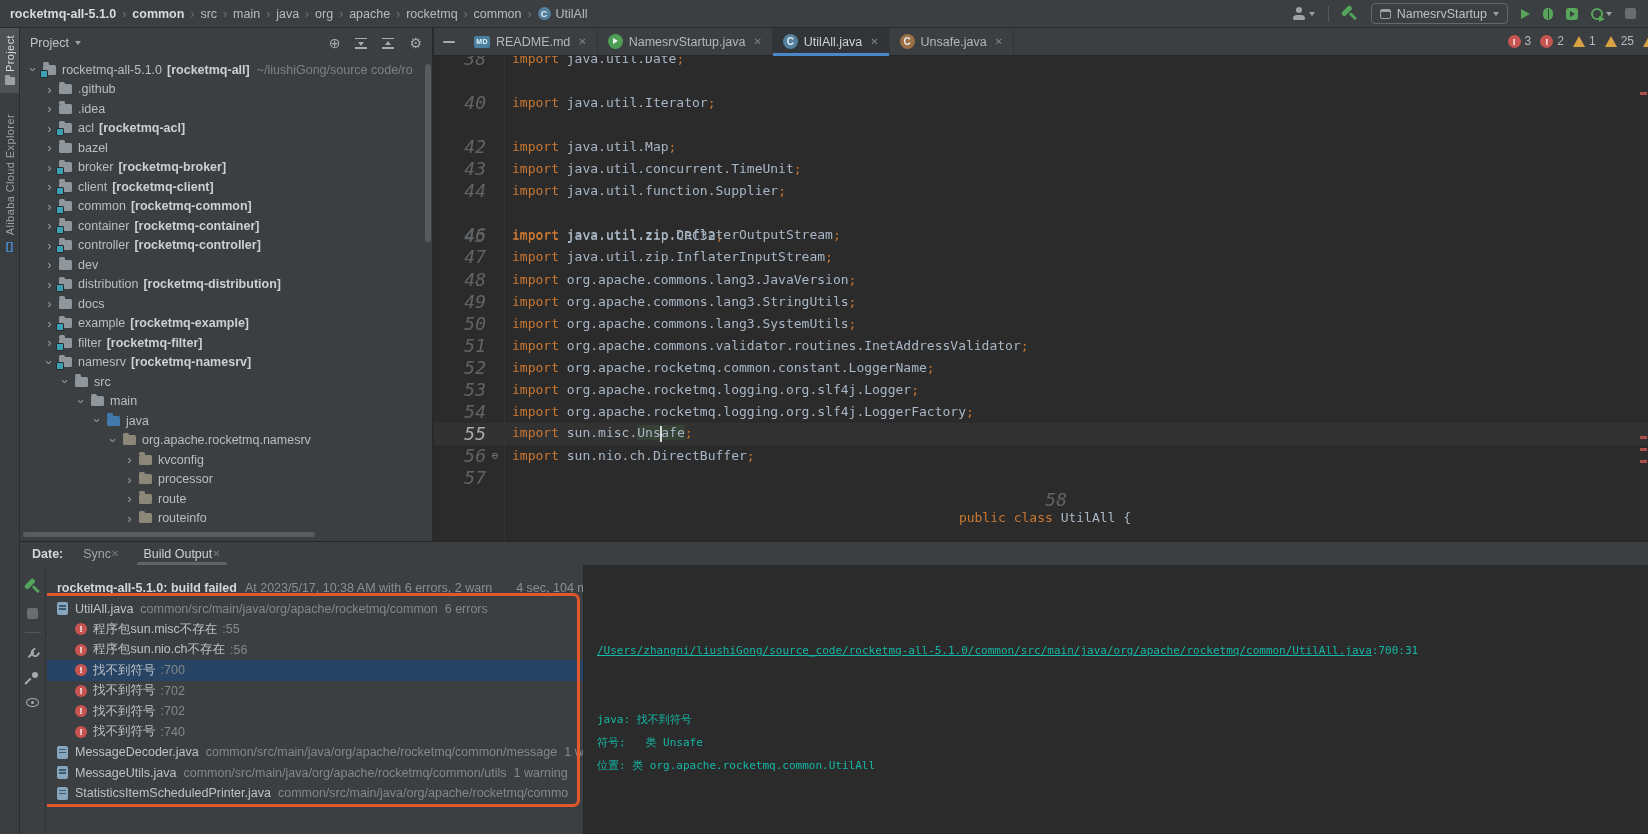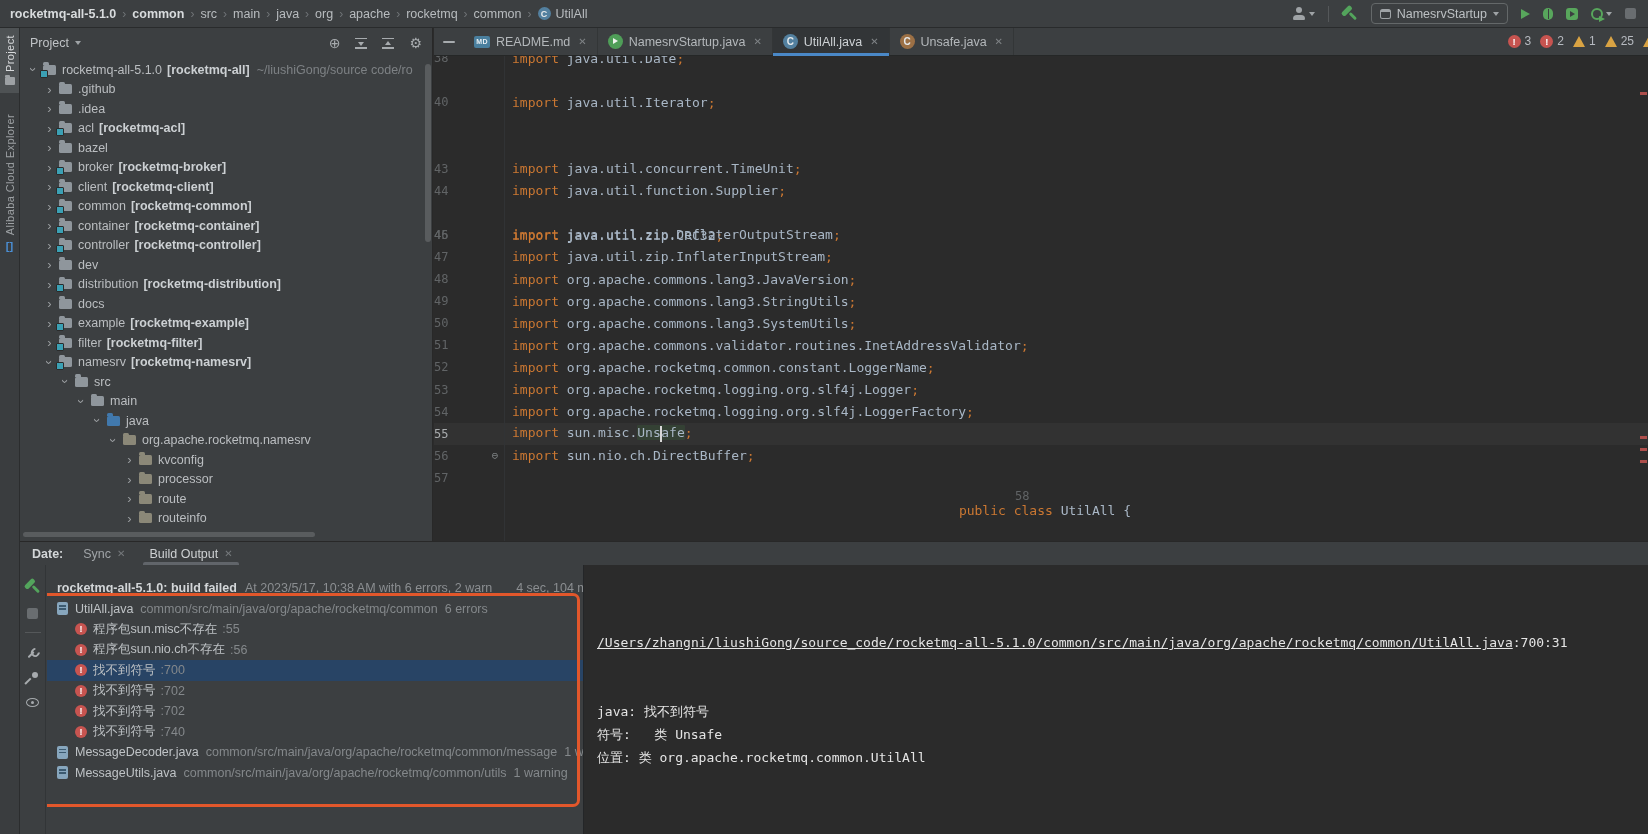--- a/index.html
+++ b/index.html
@@ -88,39 +88,39 @@
   .t-circle { width:15px; height:15px; border-radius:50%; background:#53809f; color:#e6e9eb; font-size:10px; font-weight:bold; }
   .t-circle.dec { background:#9c7045; }
   .t-run { width:15px; height:15px; border-radius:50%; background:#4f9e58; position:relative; }
   .t-run::after { content:""; position:absolute; left:5.5px; top:4px; border-top:3.5px solid transparent; border-bottom:3.5px solid transparent; border-left:5.5px solid #eef3ee; }
   .crumb-class { width:13px; height:13px; border-radius:50%; background:#53809f; color:#e6e9eb; font-size:9px; font-weight:bold; margin-right:5px; }
   .code { position:absolute; top:28px; left:0; right:0; bottom:0; overflow:hidden;
     font-family:"DejaVu Sans Mono", monospace; font-size:13px; }
   .gutterline { position:absolute; top:0; bottom:0; left:70px; width:1px; background:#313335; z-index:3; }
   .code-line { position:absolute; left:0; right:0; height:22.1px; display:flex; align-items:center; white-space:pre; }
   .code-line.current { background:#323232; }
-  .gutter { width:52px; text-align:left; color:#616466; font-size:12px; flex:none; }
+  .gutter { width:52px; text-align:right; color:#616466; font-size:18px; flex:none;font-style:italic; }
   .code-line.current .gutter { color:#a9acae; }
   .foldcol { width:18px; flex:none; text-align:center; color:#7c8082; font-size:11px; }
   .ctext { padding-left:8px; color:#a9b7c6; }
   .kw { color:#cc7832; }
   .semi { color:#cc7832; }
   .hl-id { background:#344134; border-radius:1px; }
   .caret { display:inline-block; width:1.5px; height:16px; background:#d8d8d8; vertical-align:middle; margin:0 -0.5px; }
   .inspections { position:absolute; top:6px; right:2px; display:flex; align-items:center; gap:9px; color:#b6bac0; font-size:12px; z-index:5; }
   .err-dot { width:13px; height:13px; border-radius:50%; background:#c75450; color:#fff; font-size:9.5px; font-weight:bold; }
   .warn-tri { width:0; height:0; border-left:6.5px solid transparent; border-right:6.5px solid transparent; border-bottom:11px solid #d9a343; }
   .insp-item { display:flex; align-items:center; gap:4px; }
   .insp-item.partial { margin-right:-9px; }
   .stripe-mark { position:absolute; right:1px; width:7px; height:3px; background:#ad4e4b; z-index:6; }
   
   .build { position:absolute; left:20px; right:0; top:541px; bottom:0; background:#3c3f41; border-top:1px solid #282828; }
   .build-header { height:23px; display:flex; align-items:center; padding-left:12px; position:relative; }
   .build-label { font-weight:bold; color:#d3d6d8; margin-right:20px; }
-  .btab { color:#a0a4a7; margin-right:24px; display:flex; align-items:center; gap:6px; height:100%; position:relative; cursor:default; }
+  .btab { color:#a0a4a7; margin-right:24px; display:flex; align-items:center; gap:0; height:100%; position:relative; cursor:default; }
   .btab.active { color:#ced1d3; }
   .btab.active::after { content:""; position:absolute; bottom:0; left:-6px; right:-6px; height:3px; background:#61656a; border-radius:2px 2px 0 0; }
   .btab .close { color:#75797c; font-size:10px; }
   .build-body { position:absolute; top:23px; left:0; right:0; bottom:0; }
   .btoolbar { position:absolute; left:0; top:0; bottom:0; width:26px; border-right:1px solid #323537;
     display:flex; flex-direction:column; align-items:center; padding-top:14px; gap:13px; }
   .bt-sep { width:16px; height:1px; background:#55585a; }
   .i-wrench { width:13px; height:13px; position:relative; transform:rotate(45deg); }
   .i-wrench::before { content:""; position:absolute; top:0; left:4px; width:5px; height:5px; border:2px solid #a7abae; border-radius:50%; border-top-color:transparent; }
   .i-wrench::after { content:""; position:absolute; top:5px; left:5.5px; width:2.5px; height:8px; background:#a7abae; border-radius:1px; }
@@ -140,21 +140,21 @@
   .b-path { color:#84888b; margin-left:7px; }
   .b-badge { color:#84888b; margin-left:7px; }
   .b-errtext { color:#bdc1c4; margin-left:6px; }
   .b-loc { color:#84888b; margin-left:5px; }
   .i-file { width:11px; height:13px; background:#87a6bd; border-radius:2px; position:relative; margin-right:7px; }
   .i-file::before { content:""; position:absolute; left:2px; top:3px; right:2px; height:1.5px; background:#3c5a70; box-shadow:0 3px 0 #3c5a70; }
   .err-dot.sm { width:12px; height:12px; font-size:9px; }
   .annotation-box { position:absolute; left:-7px; top:28px; width:540px; height:214px;
     border:3px solid #e2572b; border-radius:7px; pointer-events:none; z-index:5; }
   .bdetails { position:absolute; left:563px; right:0; top:0; bottom:0; background:#2b2b2b; border-left:1px solid #242628;
-    font-family:"DejaVu Sans Mono", monospace; font-size:13px; line-height:23px; padding:20px 0 0 13px; color:#e5e5e5; white-space:pre; }
+    font-family:"DejaVu Sans Mono", monospace; font-size:11px; line-height:23px; padding:28px 0 0 13px; color:#14b8a6; white-space:pre; }
   .d-link { text-decoration:underline; cursor:pointer; }
 </style>
 </head>
 <body>
 
 <div class="topbar">
   <div class="breadcrumbs">
       <span class="crumb bold">rocketmq-all-5.1.0</span>
       <span class="crumb-sep">›</span>
       <span class="crumb bold">common</span>
@@ -409,20 +409,21 @@
       <div class="tab">
         <span class="ic t-circle dec">C</span>
         <span>Unsafe.java</span>
         <span class="close">✕</span>
       </div>
     </div>
   <div class="code">
     <div class="gutterline"></div>
   <div class="code-line" style="top: -9px;"><span class="gutter">38</span><span class="foldcol"></span><span class="ctext"><span class="kw">import</span><span> java.util.Date</span><span class="semi">;</span></span></div>
       <div class="code-line" style="top: 35.2px;"><span class="gutter">40</span><span class="foldcol"></span><span class="ctext"><span class="kw">import</span><span> java.util.Iterator</span><span class="semi">;</span></span></div>
+      <div class="code-line" style="top: 79.4px;"><span class="gutter">42</span><span class="foldcol"></span><span class="ctext"><span class="kw">import</span><span> java.util.Map</span><span class="semi">;</span></span></div>
       <div class="code-line" style="top: 101.5px;"><span class="gutter">43</span><span class="foldcol"></span><span class="ctext"><span class="kw">import</span><span> java.util.concurrent.TimeUnit</span><span class="semi">;</span></span></div>
       <div class="code-line" style="top: 123.6px;"><span class="gutter">44</span><span class="foldcol"></span><span class="ctext"><span class="kw">import</span><span> java.util.function.Supplier</span><span class="semi">;</span></span></div>
       <div class="code-line" style="top: 160px; margin-top: 8px;"><span class="gutter">45</span><span class="foldcol"></span><span class="ctext"><span class="kw">import</span><span> java.util.zip.CRC32</span><span class="semi">;</span></span></div>
       <div class="code-line" style="top: 167.8px;"><span class="gutter">46</span><span class="foldcol"></span><span class="ctext"><span class="kw">import</span><span> java.util.zip.DeflaterOutputStream</span><span class="semi">;</span></span></div>
       <div class="code-line" style="top: 189.9px;"><span class="gutter">47</span><span class="foldcol"></span><span class="ctext"><span class="kw">import</span><span> java.util.zip.InflaterInputStream</span><span class="semi">;</span></span></div>
       <div class="code-line" style="top: 212px;"><span class="gutter">48</span><span class="foldcol"></span><span class="ctext"><span class="kw">import</span><span> org.apache.commons.lang3.JavaVersion</span><span class="semi">;</span></span></div>
       <div class="code-line" style="top: 234.1px;"><span class="gutter">49</span><span class="foldcol"></span><span class="ctext"><span class="kw">import</span><span> org.apache.commons.lang3.StringUtils</span><span class="semi">;</span></span></div>
       <div class="code-line" style="top: 256.2px;"><span class="gutter">50</span><span class="foldcol"></span><span class="ctext"><span class="kw">import</span><span> org.apache.commons.lang3.SystemUtils</span><span class="semi">;</span></span></div>
       <div class="code-line" style="top: 278.3px;"><span class="gutter">51</span><span class="foldcol"></span><span class="ctext"><span class="kw">import</span><span> org.apache.commons.validator.routines.InetAddressValidator</span><span class="semi">;</span></span></div>
       <div class="code-line" style="top: 300.4px;"><span class="gutter">52</span><span class="foldcol"></span><span class="ctext"><span class="kw">import</span><span> org.apache.rocketmq.common.constant.LoggerName</span><span class="semi">;</span></span></div>
@@ -528,19 +529,24 @@
           <span class="b-name">MessageDecoder.java</span>
           <span class="b-path">common/src/main/java/org/apache/rocketmq/common/message</span>
           <span class="b-badge">1 w</span>
         </div>
         <div class="brow">
           <span class="ic i-file"></span>
           <span class="b-name">MessageUtils.java</span>
           <span class="b-path">common/src/main/java/org/apache/rocketmq/common/utils</span>
           <span class="b-badge">1 warning</span>
         </div>
+        <div class="brow">
+          <span class="ic i-file"></span>
+          <span class="b-name">StatisticsItemScheduledPrinter.java</span>
+          <span class="b-path">common/src/main/java/org/apache/rocketmq/commo</span>
+        </div>
         <div class="annotation-box"></div>
     </div>
     <div class="bdetails">
       <div><span class="d-link">/Users/zhangni/liushiGong/source_code/rocketmq-all-5.1.0/common/src/main/java/org/apache/rocketmq/common/UtilAll.java</span><span>:700:31</span></div>
     <div>java: 找不到符号</div><div>符号:   类 Unsafe</div><div>位置: 类 org.apache.rocketmq.common.UtilAll</div></div>
   </div>
 </div>
 
 </body></html>

